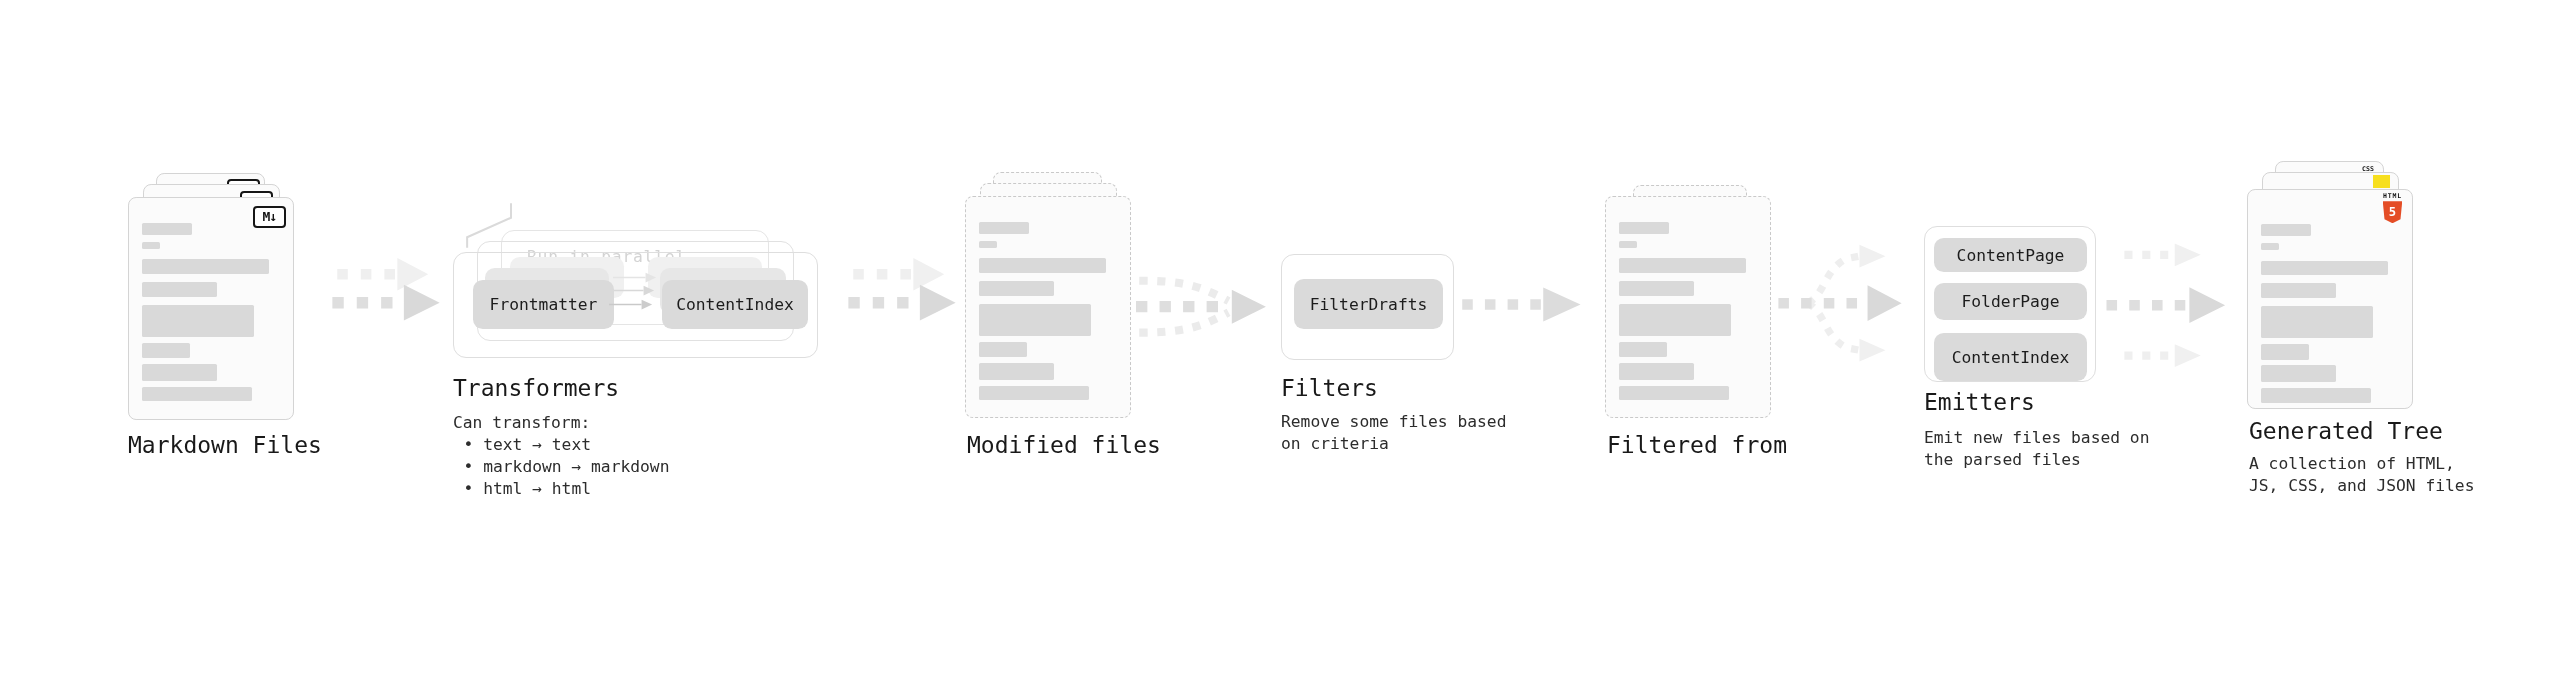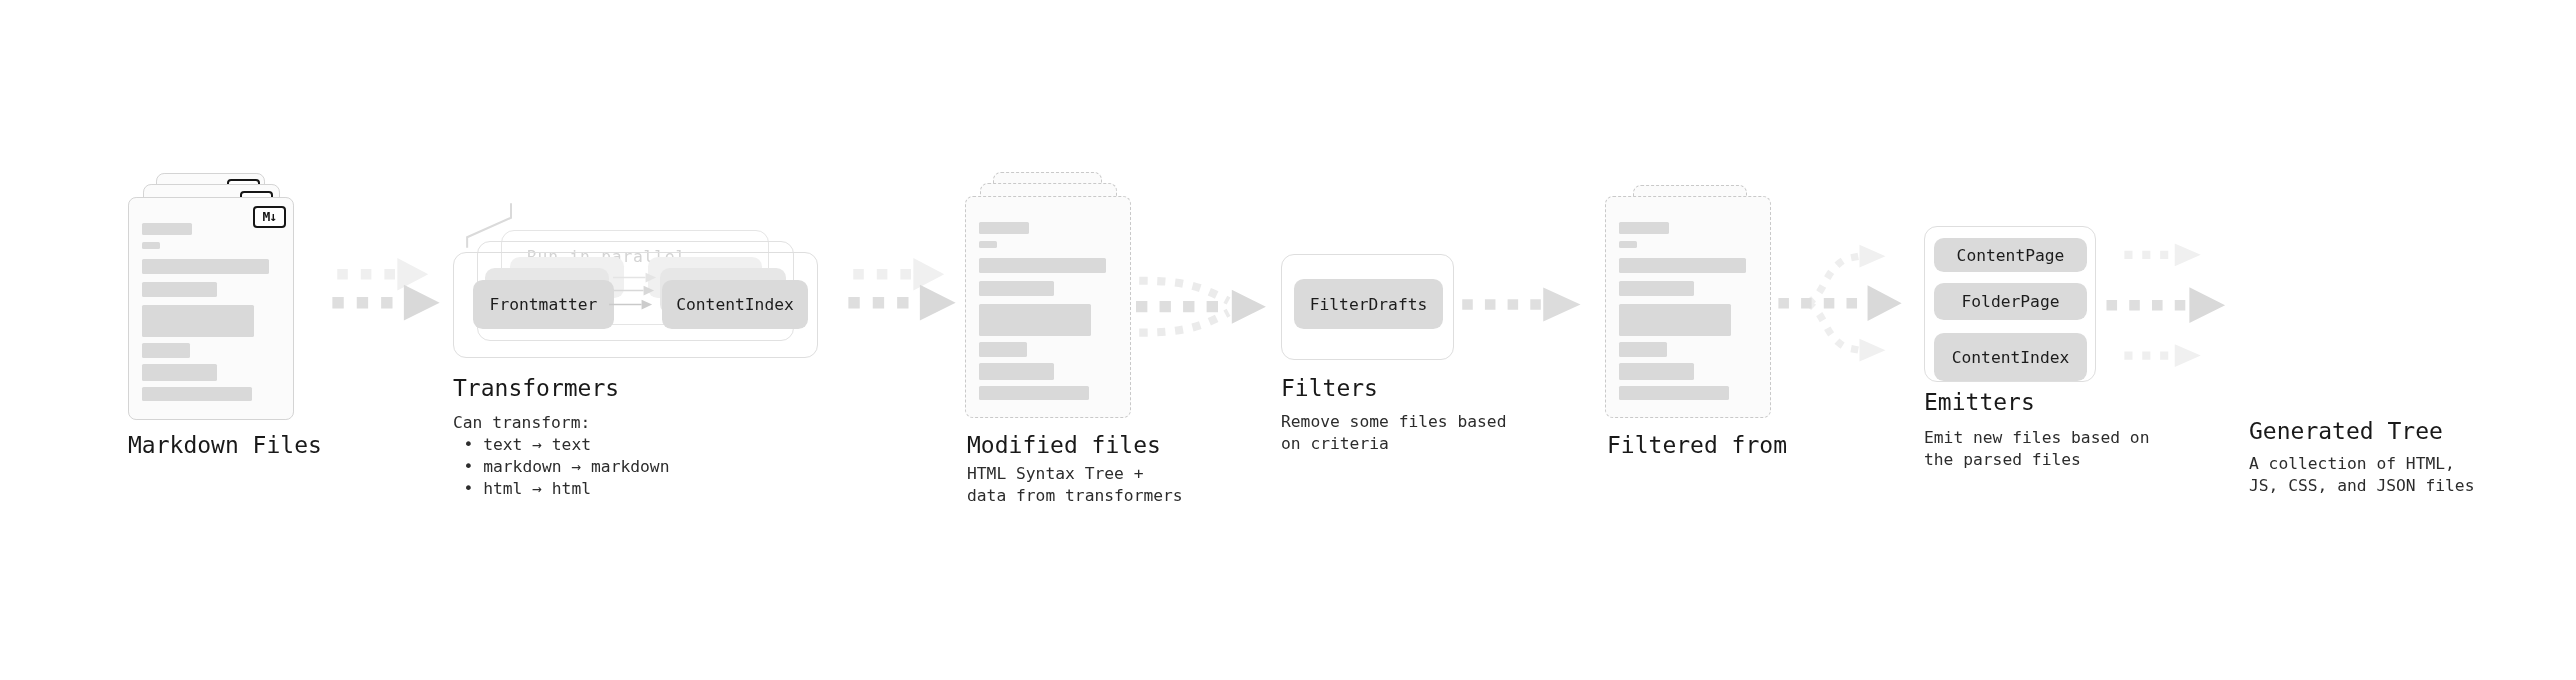--- a/index.html
+++ b/index.html
@@ -125,24 +125,20 @@
           <div class="bar" style="width: 92%; height: 14.6px; margin-bottom: 8.1px;"></div>
           <div class="bar" style="width: 54%; height: 14.6px; margin-bottom: 8.1px;"></div>
           <div class="bar" style="width: 81%; height: 32.5px; margin-bottom: 5.7px;"></div>
           <div class="bar" style="width: 35%; height: 15.4px; margin-bottom: 5.7px;"></div>
           <div class="bar" style="width: 54%; height: 17px; margin-bottom: 5.7px;"></div>
           <div class="bar" style="width: 80%; height: 14.6px; margin-bottom: 0px;"></div>
         </div>
     </div>
   </div>
   <div class="stage-title" style="left:967px;top:432px">Modified files</div>
-  <div class="stage-note" style="left:967px;top:463px">
-    <div>HTML Syntax Tree +</div>
-    <div>data from transformers</div>
-  </div>
 
   <svg class="arrow" style="left:1136px;top:270px" width="138" height="75" viewBox="0 0 170 92">
     <path d="M4,13 C60,13 80,20 114,38" fill="none" stroke="#ebebeb" stroke-width="10" stroke-dasharray="10 12"></path>
     <path d="M4,77 C60,77 80,70 114,52" fill="none" stroke="#ebebeb" stroke-width="10" stroke-dasharray="10 12"></path>
     <line x1="0" y1="45" x2="116" y2="45" stroke="#dedede" stroke-width="14" stroke-dasharray="14 15"></line>
     <polygon points="118,24 160,45 118,66" fill="#d9d9d9"></polygon>
   </svg>
 
   <div class="obox" style="left:1281px;top:254px;width:173px;height:106px"></div>
   <div class="pill" style="left:1294px;top:279px;width:149px;height:50px">FilterDrafts</div>
@@ -195,20 +191,47 @@
 
   <svg class="arrow" style="left:2103px;top:241px" width="137" height="130" viewBox="0 0 168 160">
     <line x1="26" y1="17" x2="88" y2="17" stroke="#efefef" stroke-width="10" stroke-dasharray="10 12"></line>
     <polygon points="88,3 120,17 88,31" fill="#f0f0f0"></polygon>
     <line x1="4" y1="79" x2="106" y2="79" stroke="#dedede" stroke-width="13" stroke-dasharray="13 15"></line>
     <polygon points="106,57 150,79 106,101" fill="#d9d9d9"></polygon>
     <line x1="26" y1="141" x2="88" y2="141" stroke="#efefef" stroke-width="10" stroke-dasharray="10 12"></line>
     <polygon points="88,127 120,141 88,155" fill="#f0f0f0"></polygon>
   </svg>
 
+  <div class="pile" style="left:2247px;top:161px;width:195px;height:248px">
+    <div class="doc" style="left:28.4px;top:0;width:109px;height:203px">
+      <div class="css-badge">
+        <div class="word">CSS</div>
+        <div class="ubar"></div>
+      </div>
+    </div>
+    <div class="doc" style="left:14.6px;top:11.4px;width:137px;height:211px">
+      <div class="js-badge"></div>
+    </div>
+    <div class="doc" style="left:0;top:28px;width:166px;height:220px">
+      <div class="html5-badge">
+        <div class="word">HTML</div>
+        <div class="shield">5</div>
+      </div>
+      <div class="skeleton" style="top:34px">
+          <div class="bar" style="width: 36%; height: 12.2px; margin-bottom: 7.3px;"></div>
+          <div class="bar" style="width: 13%; height: 6.5px; margin-bottom: 10.6px;"></div>
+          <div class="bar" style="width: 92%; height: 14.6px; margin-bottom: 8.1px;"></div>
+          <div class="bar" style="width: 54%; height: 14.6px; margin-bottom: 8.1px;"></div>
+          <div class="bar" style="width: 81%; height: 32.5px; margin-bottom: 5.7px;"></div>
+          <div class="bar" style="width: 35%; height: 15.4px; margin-bottom: 5.7px;"></div>
+          <div class="bar" style="width: 54%; height: 17px; margin-bottom: 5.7px;"></div>
+          <div class="bar" style="width: 80%; height: 14.6px; margin-bottom: 0px;"></div>
+        </div>
+    </div>
+  </div>
   <div class="stage-title" style="left:2249px;top:418px">Generated Tree</div>
   <div class="stage-note" style="left:2249px;top:453px">
     <div>A collection of HTML,</div>
     <div>JS, CSS, and JSON files</div>
   </div>
 
 </div>
 
 
 </body></html>

